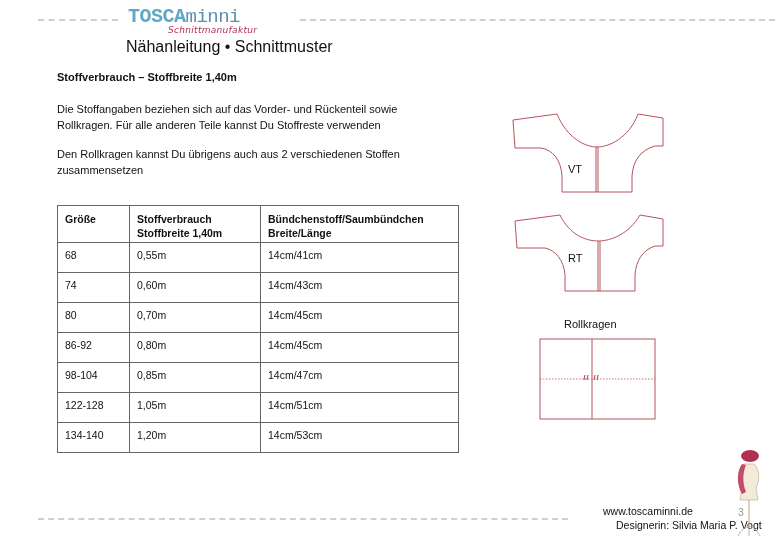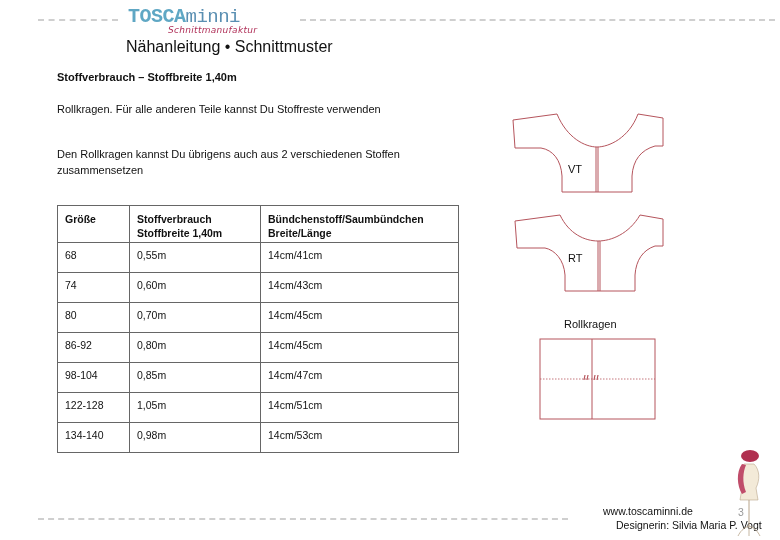--- a/index.html
+++ b/index.html
@@ -32,20 +32,21 @@
 <div class="dash" style="left:38px; top:518px; width:530px;"></div>
 
 <div class="logo">
   <div class="logo-main"><span>TOSCA</span><span class="thin">minni</span></div>
   <div class="logo-sub">Schnittmanufaktur</div>
 </div>
 <div class="subtitle">Nähanleitung • Schnittmuster</div>
 
 <div class="heading">Stoffverbrauch – Stoffbreite 1,40m</div>
 <div class="para" style="top:101px;">
+  <div>Die Stoffangaben beziehen sich auf das Vorder-  und Rückenteil sowie</div>
   <div>Rollkragen. Für alle anderen Teile kannst Du Stoffreste verwenden</div>
 </div>
 <div class="para" style="top:146px;">
   <div>Den Rollkragen kannst Du übrigens auch aus 2 verschiedenen Stoffen</div>
   <div>zusammensetzen</div>
 </div>
 
 <table class="grid">
   <thead>
     <tr>
@@ -89,21 +90,21 @@
         <td>0,85m</td>
         <td>14cm/47cm</td>
       </tr>
     <tr>
         <td>122-128</td>
         <td>1,05m</td>
         <td>14cm/51cm</td>
       </tr>
     <tr>
         <td>134-140</td>
-        <td>0,98m</td>
+        <td>1,20m</td>
         <td>14cm/53cm</td>
       </tr>
   </tbody>
 </table>
 
 <svg class="fig" style="left:505px; top:110px;" width="160" height="90" viewBox="0 0 160 90">
   <path class="pat" d="M8,10 L52,4 C62,28 80,37 92,37 C104,37 124,28 133,4 L158,8 L158,36 L150,36 C136,40 128,50 127,66 L127,82 L57,82 L57,66 C56,50 48,40 36,38 L10,38 Z" fill="none" stroke-width="1" stroke="#b5545c"></path>
   <line class="pat" x1="91" y1="37" x2="91" y2="82" stroke-width="1" stroke="#b5545c"></line>
   <line class="pat" x1="93" y1="37" x2="93" y2="82" stroke-width="1" stroke="#b5545c"></line>
 </svg>

